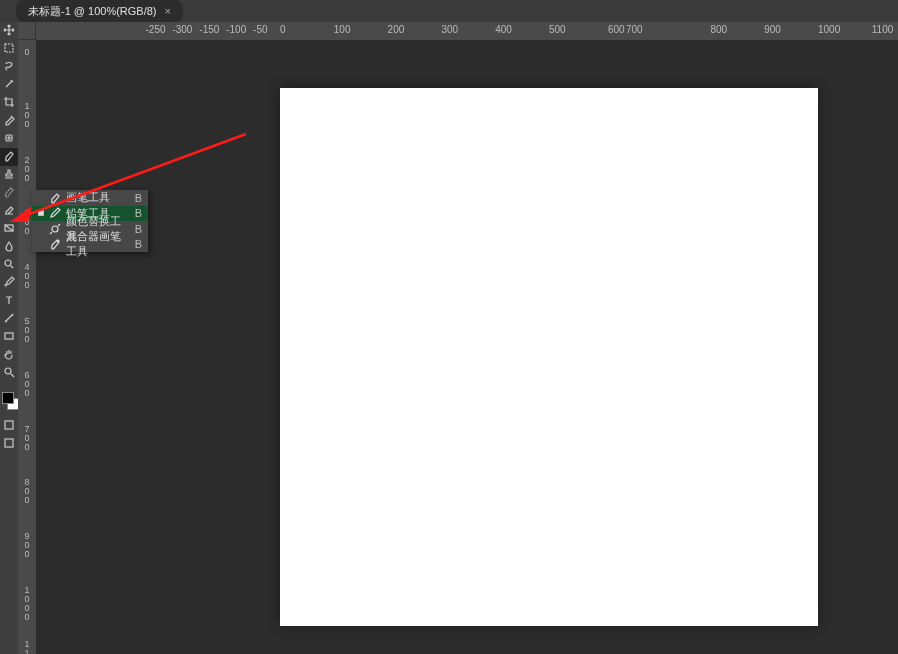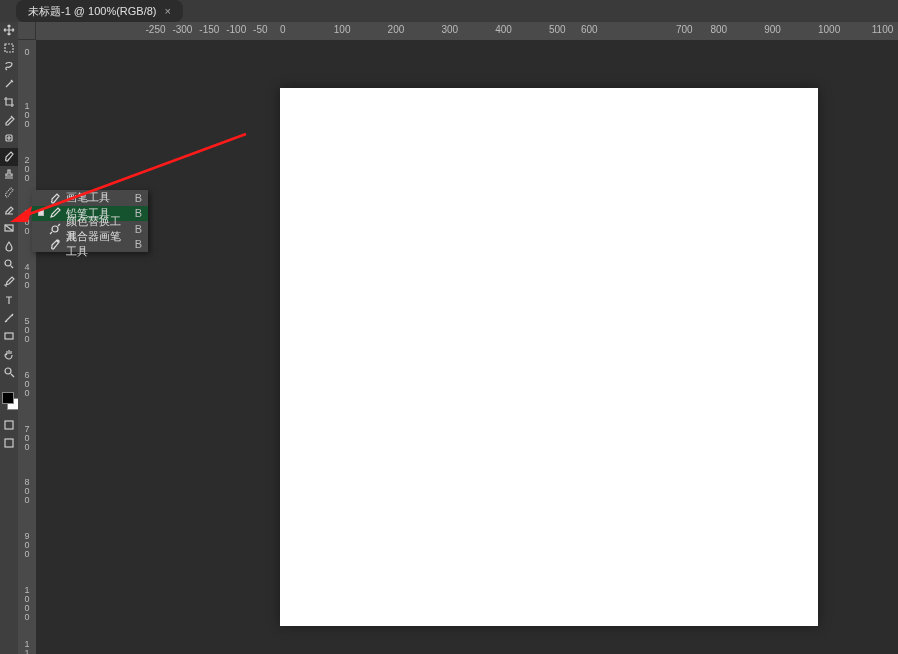--- a/index.html
+++ b/index.html
@@ -186,22 +186,22 @@
     <div class="hlabel" style="left: 154.4px;">-300</div>
     <div class="hlabel" style="left: 181.3px;">-150</div>
     <div class="hlabel" style="left: 208.2px;">-100</div>
     <div class="hlabel" style="left: 235.1px;">-50</div>
     <div class="hlabel" style="left: 262px;">0</div>
     <div class="hlabel" style="left: 315.8px;">100</div>
     <div class="hlabel" style="left: 369.6px;">200</div>
     <div class="hlabel" style="left: 423.4px;">300</div>
     <div class="hlabel" style="left: 477.2px;">400</div>
     <div class="hlabel" style="left: 531px;">500</div>
-    <div class="hlabel" style="left: 563px;">600</div>
-    <div class="hlabel" style="left: 658px; text-align: right;">700</div>
+    <div class="hlabel" style="left: 590px;">600</div>
+    <div class="hlabel" style="left: 608px; text-align: right;">700</div>
     <div class="hlabel" style="left: 692.4px;">800</div>
     <div class="hlabel" style="left: 746.2px;">900</div>
     <div class="hlabel" style="left: 800px;">1000</div>
     <div class="hlabel" style="left: 853.8px;">1100</div>
   </div>
 <div id="vruler">
     <div class="vlabel" style="top: 8px;">
       <span>0</span>
     </div>
     <div class="vlabel" style="top: 61.8px;">

